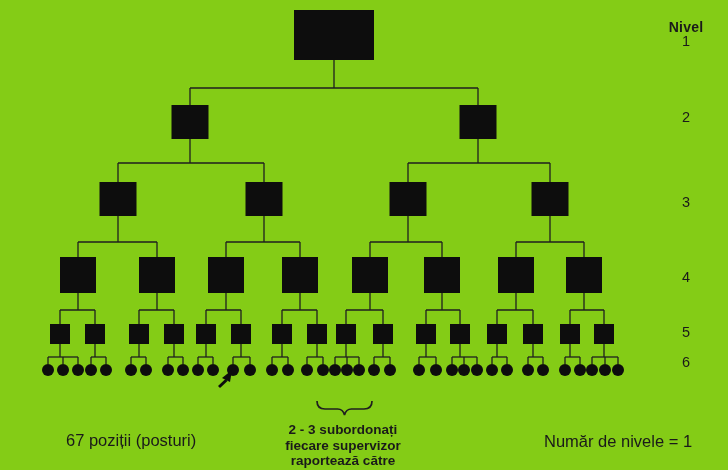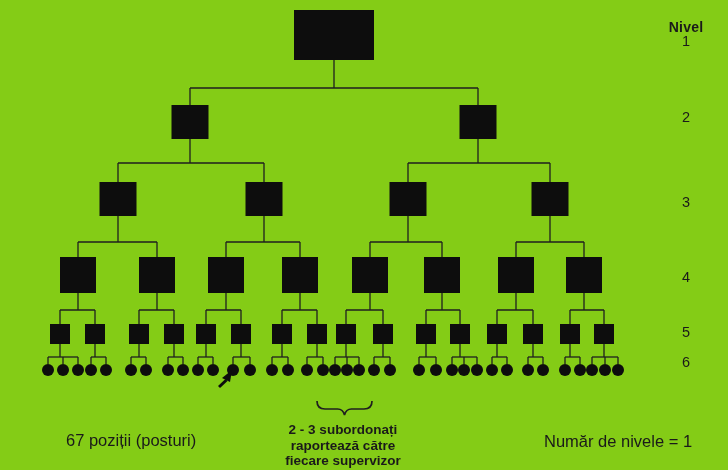--- a/index.html
+++ b/index.html
@@ -264,17 +264,17 @@
       <div class="axis-number" style="left: 686px; top: 332px;">5</div>
       <div class="axis-number" style="left: 686px; top: 362px;">6</div>
     </div>
 
   <div class="caption caption-left">67 poziții (posturi)</div>
 
   <div class="caption caption-right">Număr de nivele = 1</div>
 
   <div class="annotation">
     <div>2 - 3 subordonați</div>
+    <div>fiecare supervizor</div>
     <div>raportează către</div>
-    <div>fiecare supervizor</div>
   </div>
 
 </div>
 
 </body></html>

